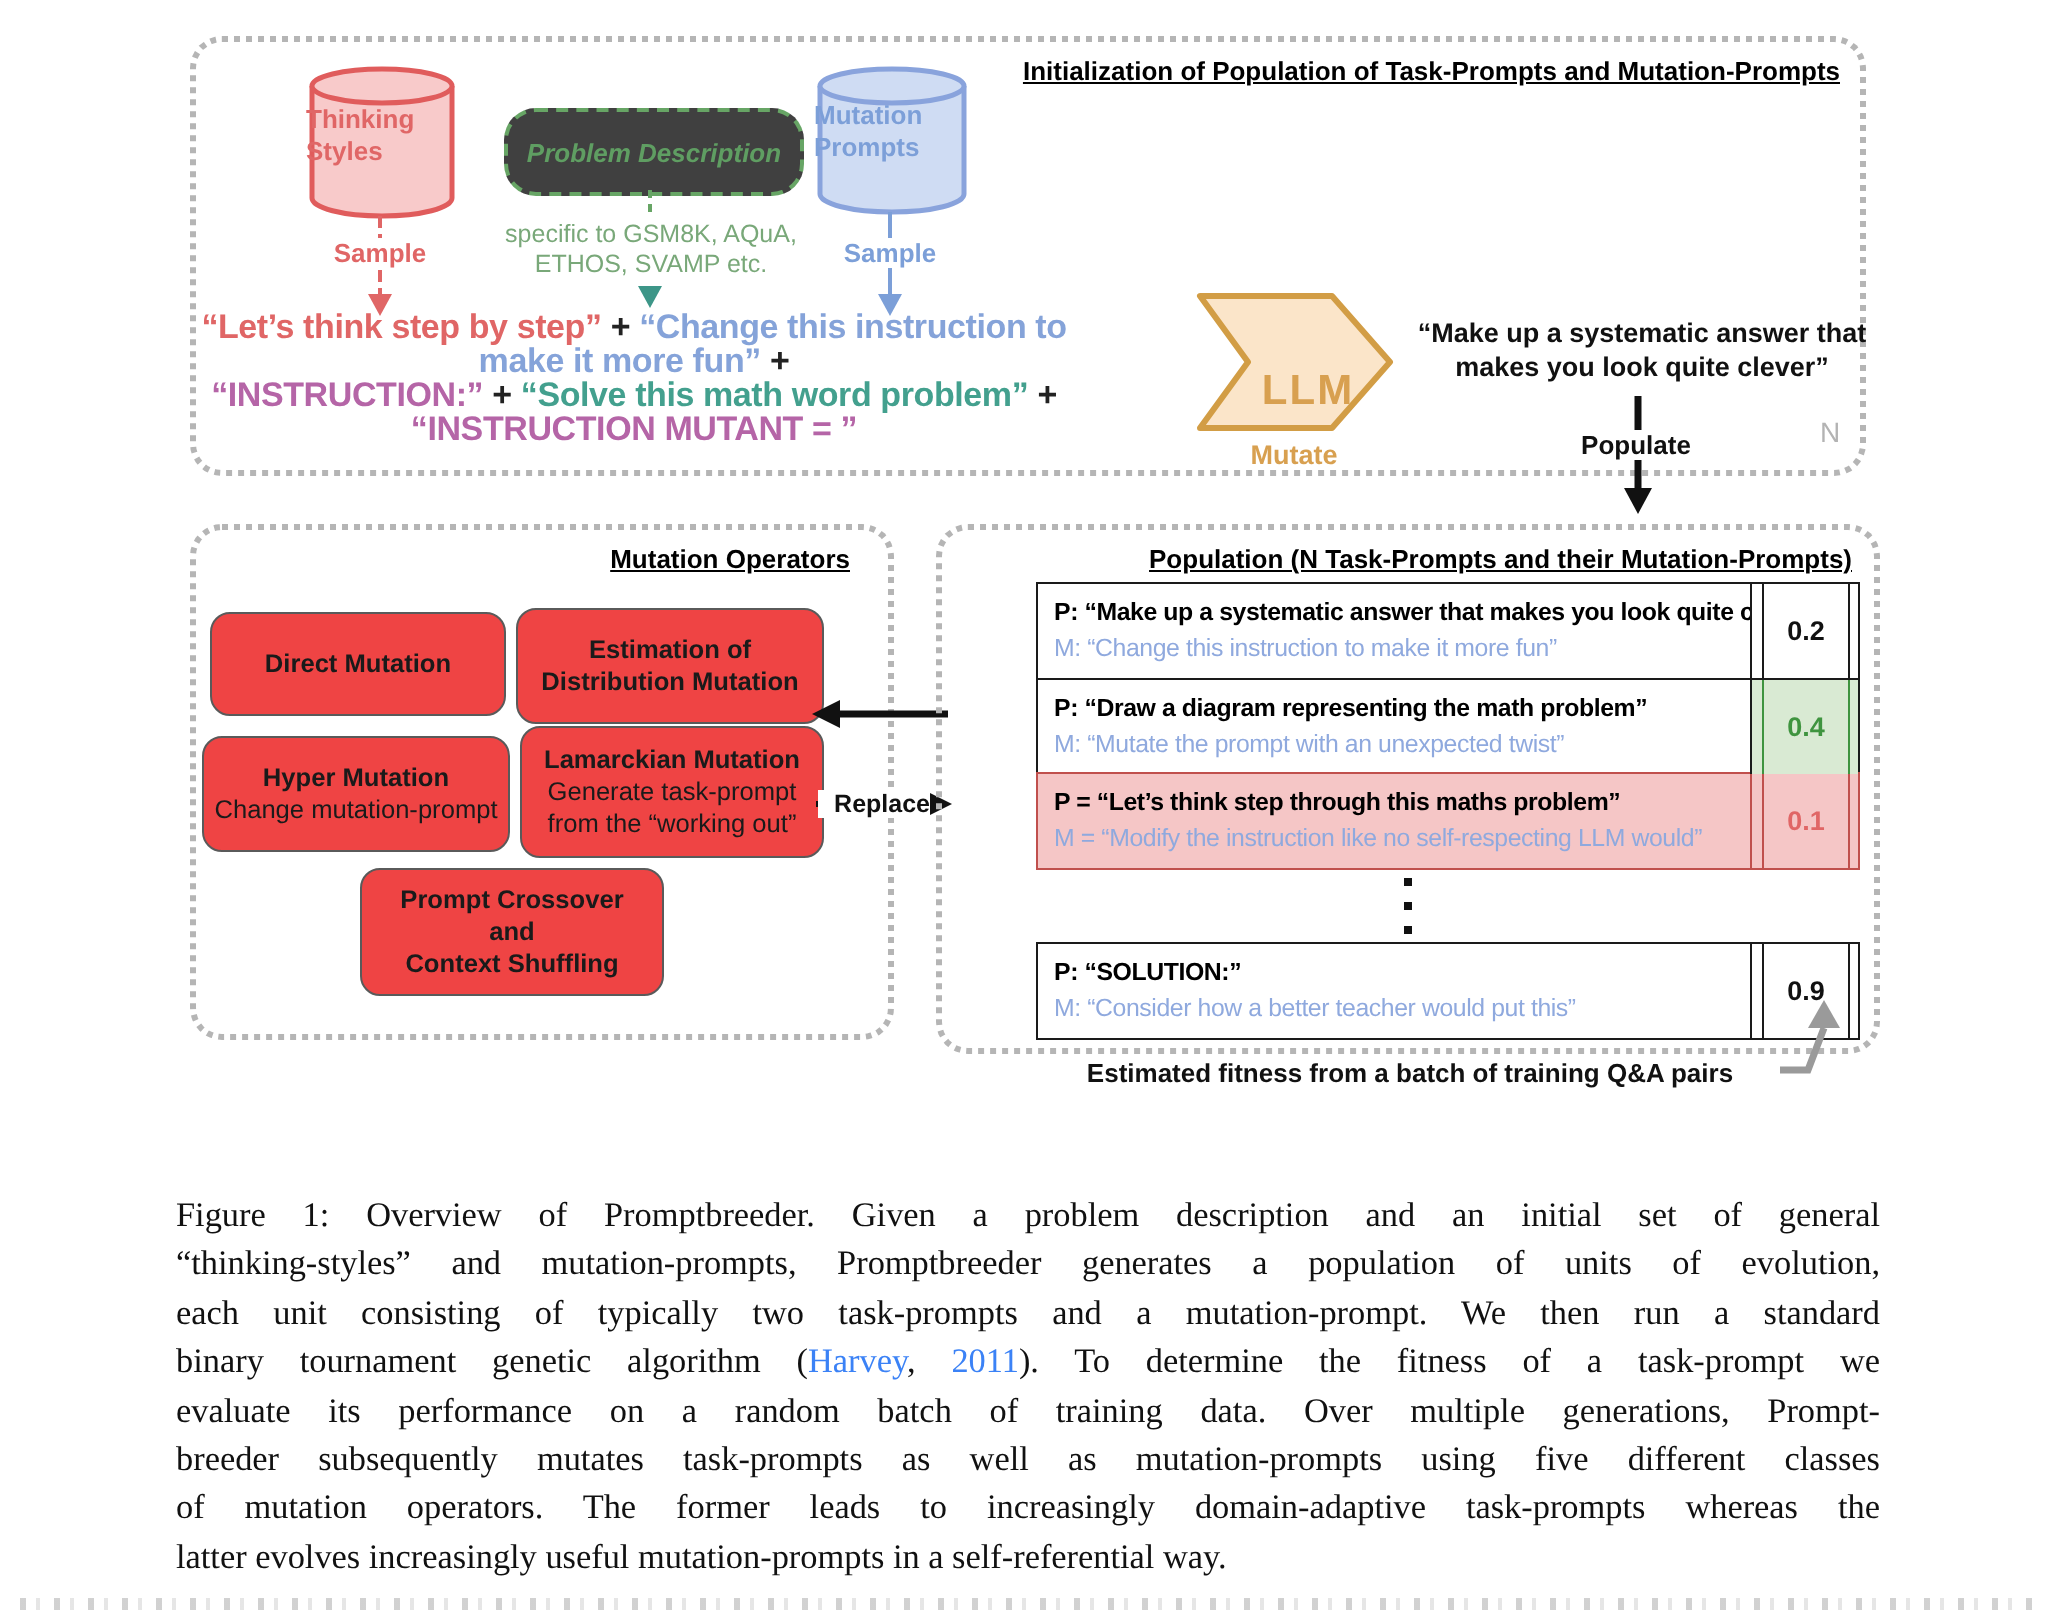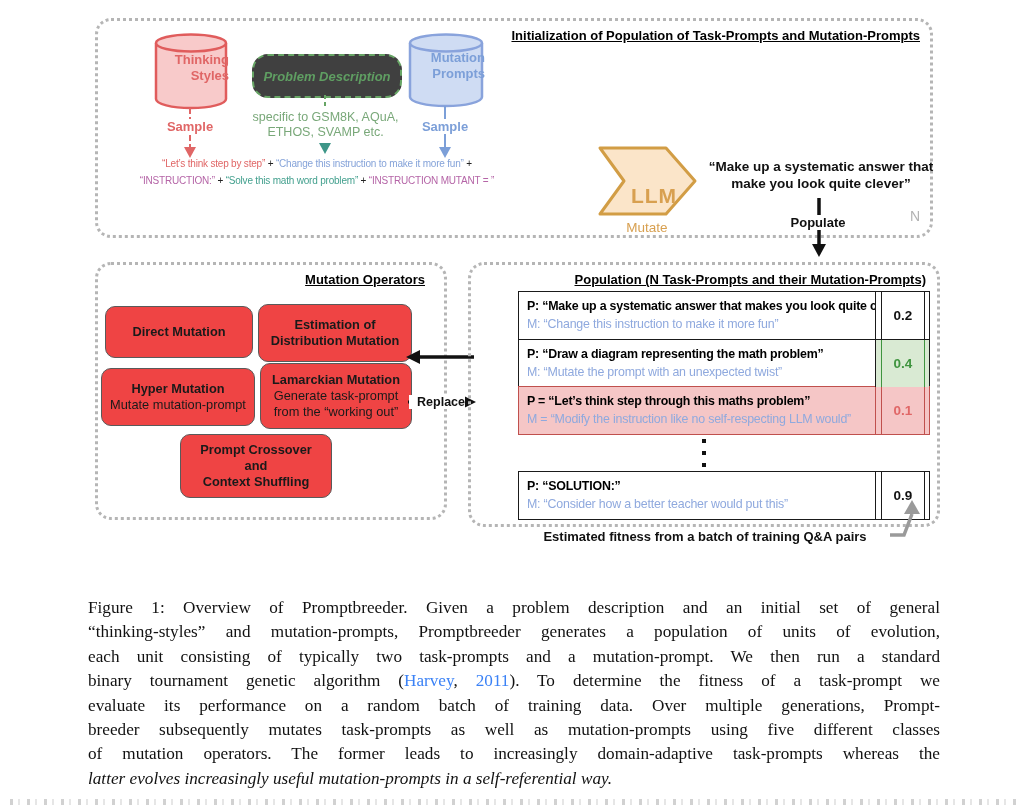--- a/index.html
+++ b/index.html
@@ -1,28 +1,28 @@
 <!DOCTYPE html>
 <html><head>
 <meta charset="utf-8">
 <style>
   html,body{margin:0;padding:0;background:#fff;}
   #canvas{position:relative;width:1024px;height:806px;background:#fff;overflow:hidden;
           font-family:"Liberation Sans",sans-serif;color:#111;}
   .abs{position:absolute;}
   .dotted-box{border:3px dotted #b5b5b5;border-radius:16px;}
   .box-title{font-size:13px;font-weight:bold;text-decoration:underline;color:#000000;}
-  .cyl-label{font-size:13px;line-height:16px;text-align:right;font-weight:bold;}
+  .cyl-label{font-size:13px;line-height:16px;text-align:left;font-weight:bold;}
   .sample-label{font-size:13px;text-align:center;background:#fff;font-weight:bold;}
   .note-green{font-size:12.5px;line-height:15px;text-align:center;color:#79a879;}
-  .concat{font-size:10px;line-height:17px;text-align:center;font-weight:normal;letter-spacing:-0.2px;}
+  .concat{font-size:17px;line-height:17px;text-align:center;font-weight:bold;letter-spacing:-0.2px;}
   .seg-red{color:#e06666;} .seg-blue{color:#85a3d9;} .seg-mag{color:#b565a7;} .seg-teal{color:#43a08e;}
   .plus{color:#222;}
   .llm-text{font-size:21px;font-weight:bold;color:#d8a050;text-align:center;letter-spacing:1px;}
-  .mutate-label{font-size:13.5px;color:#d8a050;text-align:center;}
+  .mutate-label{font-size:13.5px;color:#d8a050;text-align:center;font-weight:bold;}
   .output-text{font-size:13.5px;line-height:17px;font-weight:bold;color:#111;text-align:center;}
   .populate-label{font-size:13px;color:#111;text-align:center;background:#fff;font-weight:bold;}
   .n-label{font-size:14px;color:#b3b3b3;}
   .op-box{background:#ef4444;border:1.5px solid #5a5a5a;border-radius:10px;
           display:flex;flex-direction:column;align-items:center;justify-content:center;
           text-align:center;font-size:12.8px;line-height:16px;color:#1a1a1a;}
   .op-bold{font-weight:bold;}
   .replace-label{font-size:12.5px;color:#111;text-align:right;background:#fff;font-weight:bold;}
   .prow{display:flex;border:1.6px solid #1a1a1a;background:#fff;margin-top:-1.6px;margin-left:40px;}
   .prow .content{flex:1;padding:5px 8px 6px 8px;border-right:1.6px solid #1a1a1a;overflow:hidden;}
@@ -37,21 +37,21 @@
   .prow.good .fit{color:#3f943f;}
   .prow.bad{background:#f5c6c6;border-color:#c0504d;}
   .prow.bad .content{border-right-color:#c0504d;}
   .prow.bad .gap{border-right-color:#c0504d;} .prow.bad .gap2{border-left-color:#c0504d;}
   .prow.bad .fit{color:#e06666;}
   .vdots{height:36px;display:flex;flex-direction:column;align-items:center;justify-content:center;}
   .vdots .dot{width:4px;height:4px;background:#111;margin:4px 0;}
   .fitness-note{font-size:13px;font-weight:600;color:#111;text-align:center;}
   .caption{font-family:"Liberation Serif",serif;font-size:17.2px;line-height:24.4px;color:#111;}
   .cap-line{text-align:justify;text-align-last:justify;}
-  .cap-line.last{text-align-last:auto;font-style:italic;}
+  .cap-line.last{text-align-last:auto;}
   .cite{color:#3b82f6;}
   .cutoff{background:repeating-linear-gradient(90deg,rgba(70,70,70,.55) 0 3px,transparent 3px 8px,
           rgba(70,70,70,.3) 8px 10px,transparent 10px 17px);opacity:.45;}
 </style>
 </head>
 <body>
 
 <div id="canvas">
 
   <div class="abs dotted-box" style="left:95px;top:18px;width:832px;height:214px;"></div>
@@ -119,21 +119,21 @@
   </div>
 
   <svg class="abs" style="left:596px;top:145px;" width="102" height="72" viewBox="0 0 102 72">
     <polygon points="4,3 70,3 99,36 70,69 4,69 28,36" fill="#fbe5c9" stroke="#d29d45" stroke-width="3" stroke-linejoin="round"></polygon>
   </svg>
   <div class="abs llm-text" style="left:596px;top:168px;width:102px;padding-left:14px;box-sizing:border-box;margin-top:16px;">LLM</div>
   <div class="abs mutate-label" style="left:596px;top:220px;width:102px;">Mutate</div>
 
   <div class="abs output-text" style="left:700px;top:158px;width:242px;">
     <div>“Make up a systematic answer that</div>
-    <div>make you look quite clever”</div>
+    <div>makes you look quite clever”</div>
   </div>
 
   <svg class="abs" style="left:810px;top:198px;" width="18" height="60" viewBox="0 0 18 60">
     <line x1="9" y1="0" x2="9" y2="48" stroke="#111" stroke-width="3.5"></line>
     <polygon points="2,46 16,46 9,59" fill="#111"></polygon>
   </svg>
   <div class="abs populate-label" style="left:782px;top:215px;width:72px;">Populate</div>
 
   <div class="abs n-label" style="left:910px;top:208px;">N</div>
 
@@ -142,21 +142,21 @@
 
   <div class="abs op-box" style="left:105px;top:306px;width:146px;height:50px;">
     <div class="op-bold">Direct Mutation</div>
   </div>
   <div class="abs op-box" style="left:258px;top:304px;width:152px;height:56px;">
     <div class="op-bold">Estimation of</div>
     <div class="op-bold">Distribution Mutation</div>
   </div>
   <div class="abs op-box" style="left:101px;top:368px;width:152px;height:56px;">
     <div class="op-bold">Hyper Mutation</div>
-    <div>Mutate mutation-prompt</div>
+    <div>Change mutation-prompt</div>
   </div>
   <div class="abs op-box" style="left:260px;top:363px;width:150px;height:64px;">
     <div class="op-bold">Lamarckian Mutation</div>
     <div>Generate task-prompt</div>
     <div>from the “working out”</div>
   </div>
   <div class="abs op-box" style="left:180px;top:434px;width:150px;height:62px;">
     <div class="op-bold">Prompt Crossover</div>
     <div class="op-bold">and</div>
     <div class="op-bold">Context Shuffling</div>

